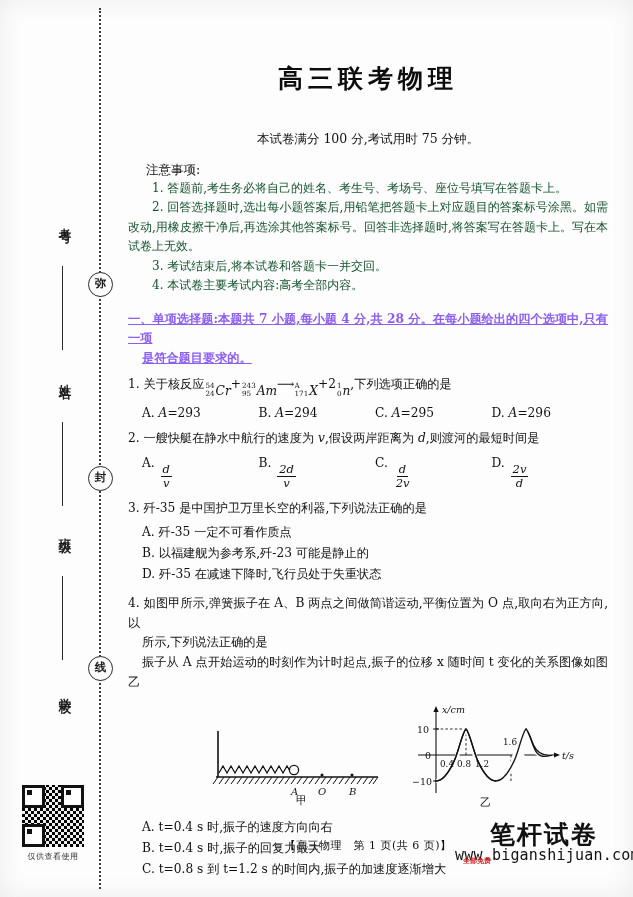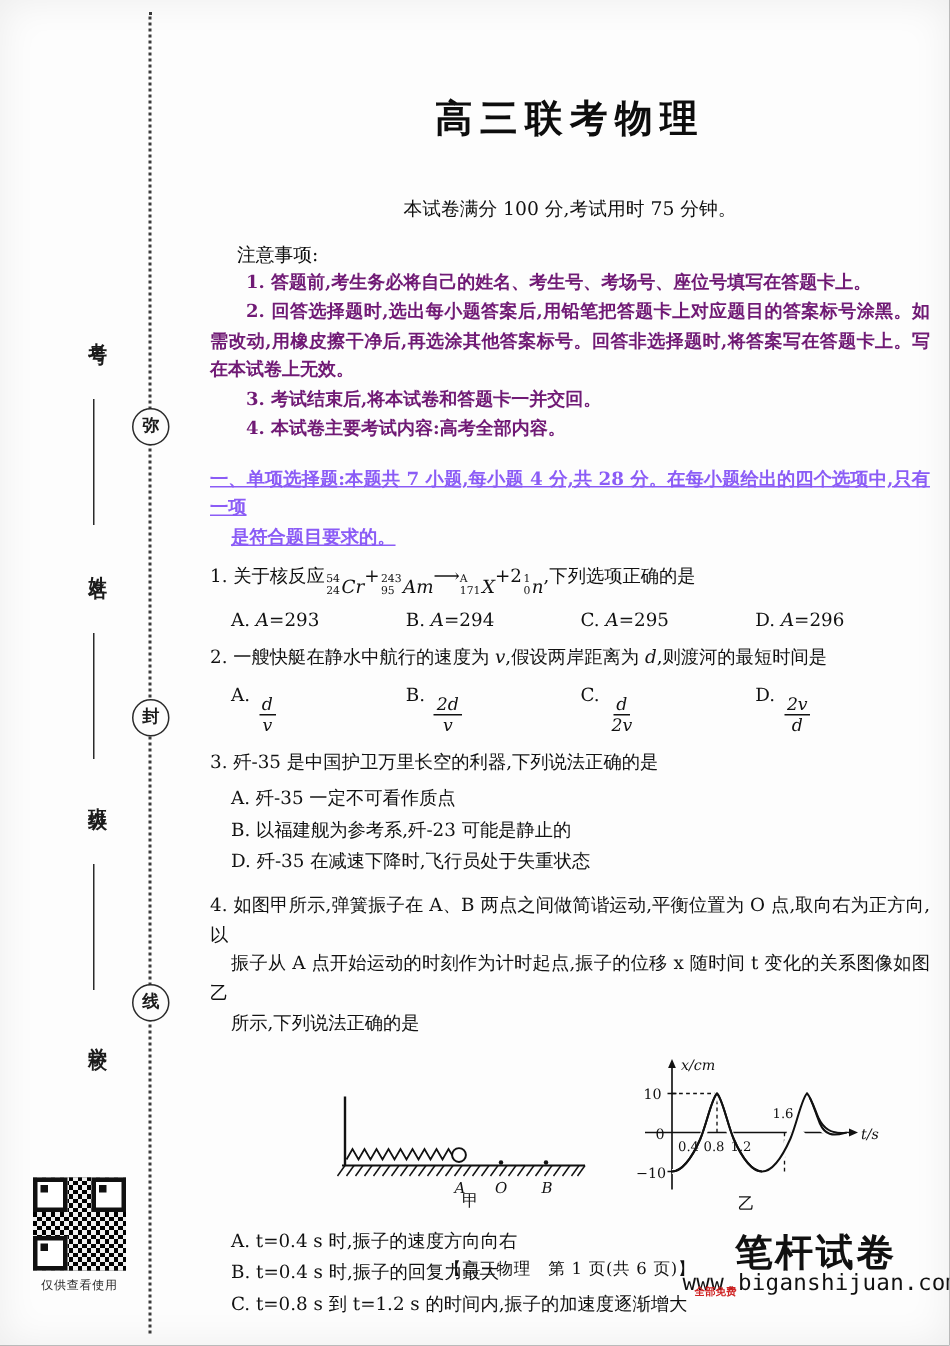--- a/index.html
+++ b/index.html
@@ -22,26 +22,26 @@
     background:
       repeating-linear-gradient(90deg,#111 0 3px,#fff 3px 6px),
       repeating-linear-gradient(0deg,#111 0 3px,#fff 3px 6px);
     background-blend-mode:difference;}
   .qr-finder{position:absolute;width:17px;height:17px;border:3.5px solid #111;background:#fff;}
   .qr-finder i{display:block;width:5px;height:5px;background:#111;margin:2.2px;}
   .qr-cap{position:absolute;left:16px;top:851px;width:74px;text-align:center;
     font-size:8px;color:#2a2a2a;letter-spacing:.5px;}
 
   
-  .body{position:absolute;left:140px;top:0;width:480px;height:701px;}
+  .body{position:absolute;left:128px;top:0;width:480px;height:701px;}
   .title{margin:62px 0 0 0;text-align:center;font-size:25px;font-weight:700;
     letter-spacing:5px;color:#0d0d0d;}
   .subtitle{margin:36px 0 0 0;text-align:center;font-size:12.5px;color:#111;}
   .notice-h{margin:14px 0 0 18px;font-size:12.5px;font-weight:400;color:#0d0d0d;}
-  .notice{margin:2px 0 0 0;font-size:12px;line-height:1.62;color:#701a75;text-align:justify;font-weight:bold;}
+  .notice{margin:2px 0 0 0;font-size:12px;line-height:1.62;color:#14532d;text-align:justify;}
   .notice li{list-style:none;margin:0;text-indent:24px;}
   ul.plain{margin:0;padding:0;}
 
   .sec-h{margin:14px 0 0 0;font-size:12.2px;font-weight:700;line-height:1.6;
     color:#8b5cf6;text-align:justify;text-indent:0;text-decoration:underline;}
   .sec-h .cont{display:block;text-indent:14px;}
 
   .q{margin:7px 0 0 0;font-size:12.2px;line-height:1.62;color:#111;text-align:justify;}
   .q .cont{display:block;text-indent:14px;}
   .opts{display:flex;margin:4px 0 0 14px;font-size:12.2px;color:#111;}
@@ -221,22 +221,22 @@
     </div>
     <div class="optlist">
       <div>A. 歼-35 一定不可看作质点</div>
       <div>B. 以福建舰为参考系,歼-23 可能是静止的</div>
       <div>D. 歼-35 在减速下降时,飞行员处于失重状态</div>
     </div>
 
     <div class="q" style="margin-top:9px;">
       <span>4.</span>
       <span>如图甲所示,弹簧振子在 A、B 两点之间做简谐运动,平衡位置为 O 点,取向右为正方向,以</span>
+      <span class="cont">所示,下列说法正确的是</span>
       <span class="cont">振子从 A 点开始运动的时刻作为计时起点,振子的位移 x 随时间 t 变化的关系图像如图乙</span>
-      <span class="cont">所示,下列说法正确的是</span>
     </div>
 
     <div class="figs">
 
       <svg class="fig-jia" viewBox="0 0 178 104">
 
         <line x1="12" y1="26" x2="12" y2="72" stroke="#111" stroke-width="1.6"></line>
 
         <line x1="10" y1="72" x2="172" y2="72" stroke="#111" stroke-width="1.3"></line>
 

